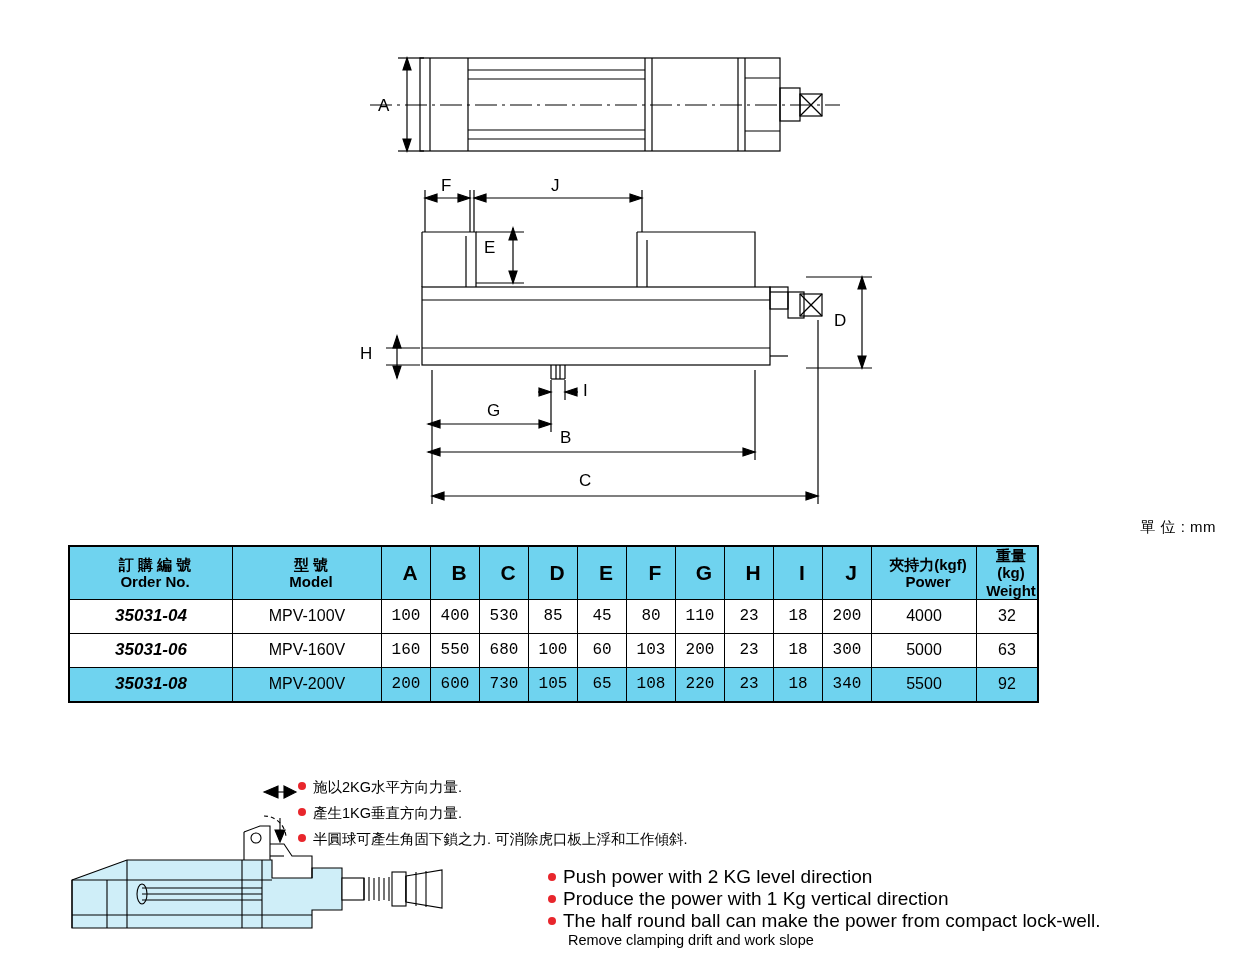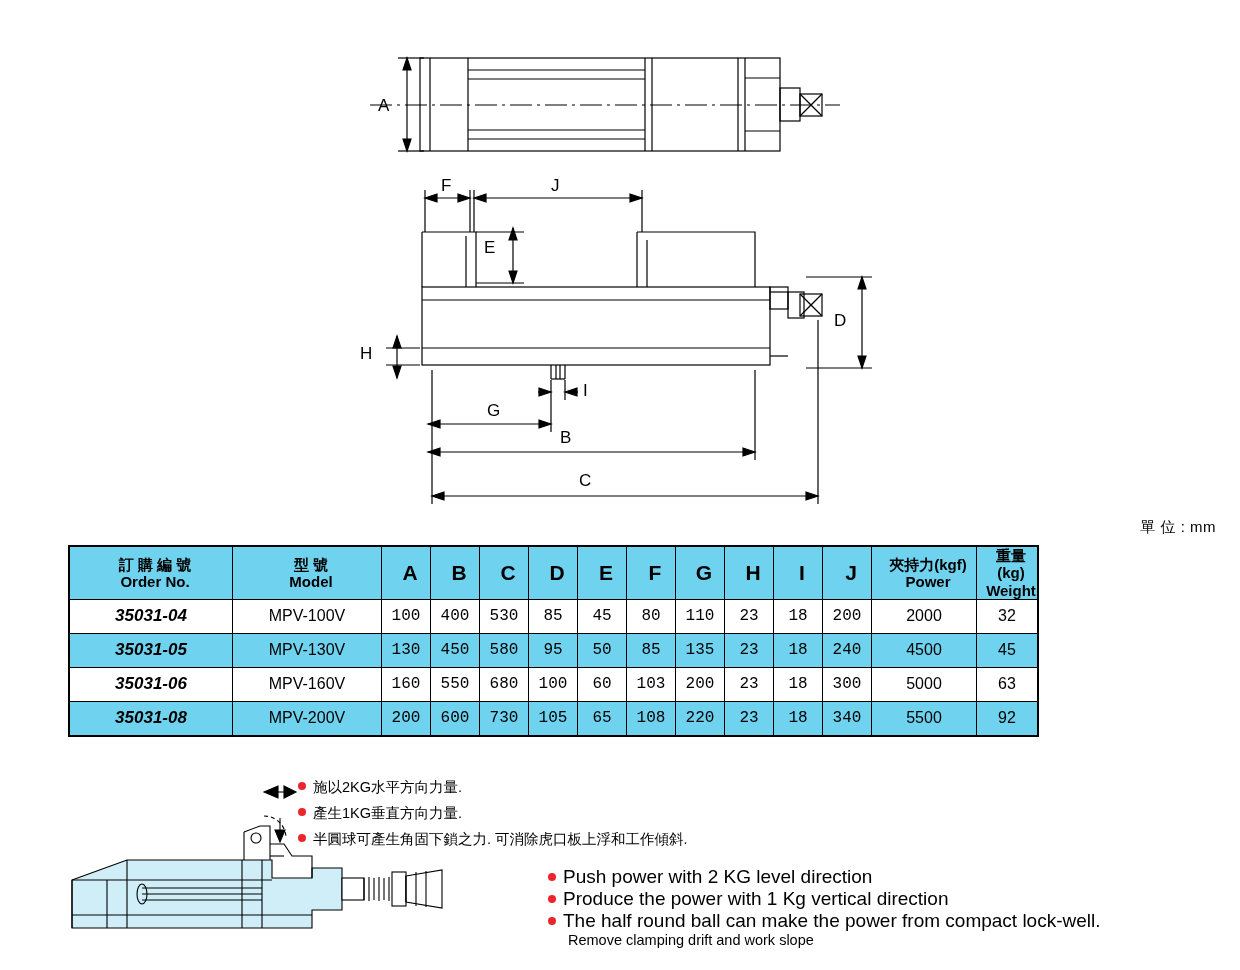--- a/index.html
+++ b/index.html
@@ -243,38 +243,22 @@
           <td class="num">100</td>
           <td class="num">400</td>
           <td class="num">530</td>
           <td class="num">85</td>
           <td class="num">45</td>
           <td class="num">80</td>
           <td class="num">110</td>
           <td class="num">23</td>
           <td class="num">18</td>
           <td class="num">200</td>
-          <td class="pw">2000</td>
+          <td class="pw">4000</td>
           <td class="wt">32</td>
-        </tr>
-        <tr class="alt">
-          <td class="order">35031-05</td>
-          <td class="model">MPV-130V</td>
-          <td class="num">130</td>
-          <td class="num">450</td>
-          <td class="num">580</td>
-          <td class="num">95</td>
-          <td class="num">50</td>
-          <td class="num">85</td>
-          <td class="num">135</td>
-          <td class="num">23</td>
-          <td class="num">18</td>
-          <td class="num">240</td>
-          <td class="pw">4500</td>
-          <td class="wt">45</td>
         </tr>
         <tr>
           <td class="order">35031-06</td>
           <td class="model">MPV-160V</td>
           <td class="num">160</td>
           <td class="num">550</td>
           <td class="num">680</td>
           <td class="num">100</td>
           <td class="num">60</td>
           <td class="num">103</td>

